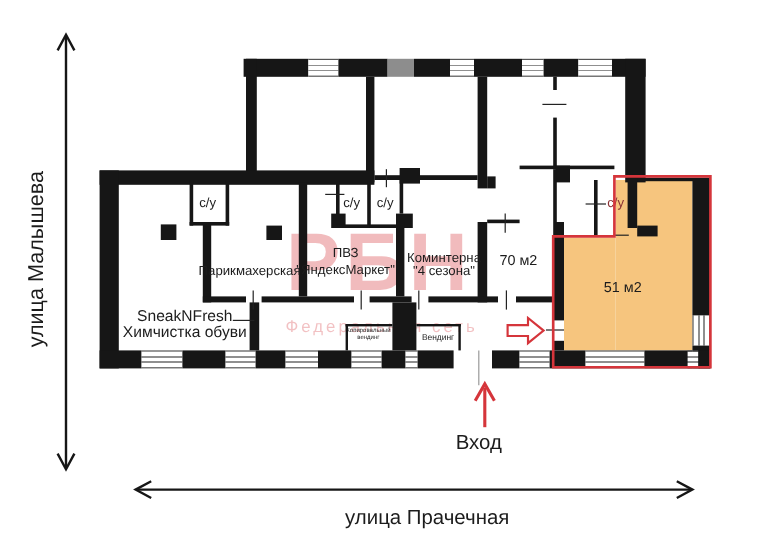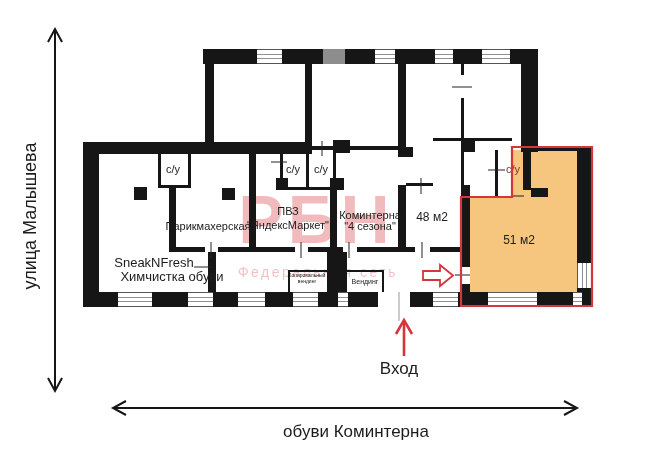--- a/index.html
+++ b/index.html
@@ -122,35 +122,35 @@
   <div class="w" style="left:348px;top:292px;width:30px;height:15px"></div>
   <div class="w" style="left:410px;top:292px;width:23px;height:15px"></div>
   <div class="winh" style="left:433px;top:292px;width:25px;height:15px"></div>
   <div class="w" style="left:458px;top:292px;width:30px;height:15px"></div>
   <div class="winh" style="left:488px;top:292px;width:49px;height:15px"></div>
   <div class="w" style="left:537px;top:292px;width:40px;height:15px"></div>
   <div class="winh" style="left:573px;top:292px;width:9px;height:15px"></div>
   <div class="w" style="left:582px;top:292px;width:10px;height:15px"></div>
 
   <div class="lbl street-v" style="left:30px;top:216px;font-size:18px">улица Малышева</div>
-  <div class="lbl" style="left:356px;top:432px;font-size:17px">обуви Коминтерна</div>
+  <div class="lbl" style="left:356px;top:432px;font-size:17px">улица Прачечная</div>
   <div class="lbl" style="left:399px;top:369px;font-size:17px">Вход</div>
 
   <div class="lbl" style="left:154px;top:263px;font-size:13px">SneakNFresh</div>
-  <div class="lbl" style="left:172px;top:277px;font-size:13px">Химчистка обуви</div>
+  <div class="lbl" style="left:154px;top:277px;font-size:13px">Химчистка обуви</div>
 
   <div class="lbl" style="left:208px;top:227px;font-size:11px">Парикмахерская</div>
 
   <div class="lbl" style="left:288px;top:212px;font-size:11px">ПВЗ</div>
   <div class="lbl" style="left:288px;top:226px;font-size:11px">"ЯндексМаркет"</div>
 
   <div class="lbl" style="left:370px;top:216px;font-size:11px">Коминтерна</div>
   <div class="lbl" style="left:370px;top:227px;font-size:11px">"4 сезона"</div>
 
-  <div class="lbl" style="left:432px;top:217px;font-size:12px">48 м2</div>
+  <div class="lbl" style="left:432px;top:217px;font-size:12px">70 м2</div>
   <div class="lbl" style="left:519px;top:240px;font-size:12px">51 м2</div>
 
   <div class="lbl" style="left:173px;top:170px;font-size:11px">с/у</div>
   <div class="lbl" style="left:293px;top:170px;font-size:11px">с/у</div>
   <div class="lbl" style="left:321px;top:170px;font-size:11px">с/у</div>
   <div class="lbl" style="left:513px;top:170px;font-size:11px;color:#8a3033">с/у</div>
 
   <div class="lbl" style="left:307px;top:276px;font-size:5px">Копировальный</div>
   <div class="lbl" style="left:307px;top:282px;font-size:5px">вендинг</div>
   <div class="lbl" style="left:365px;top:282px;font-size:7px">Вендинг</div>

